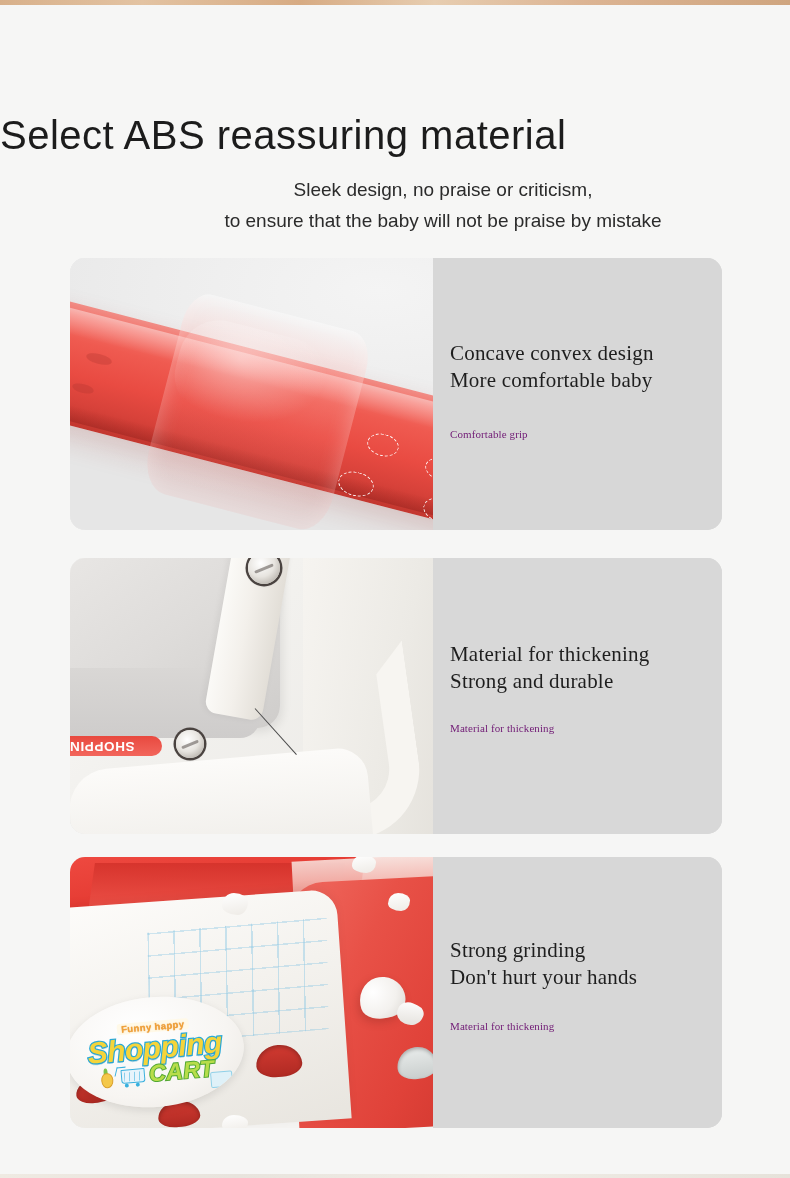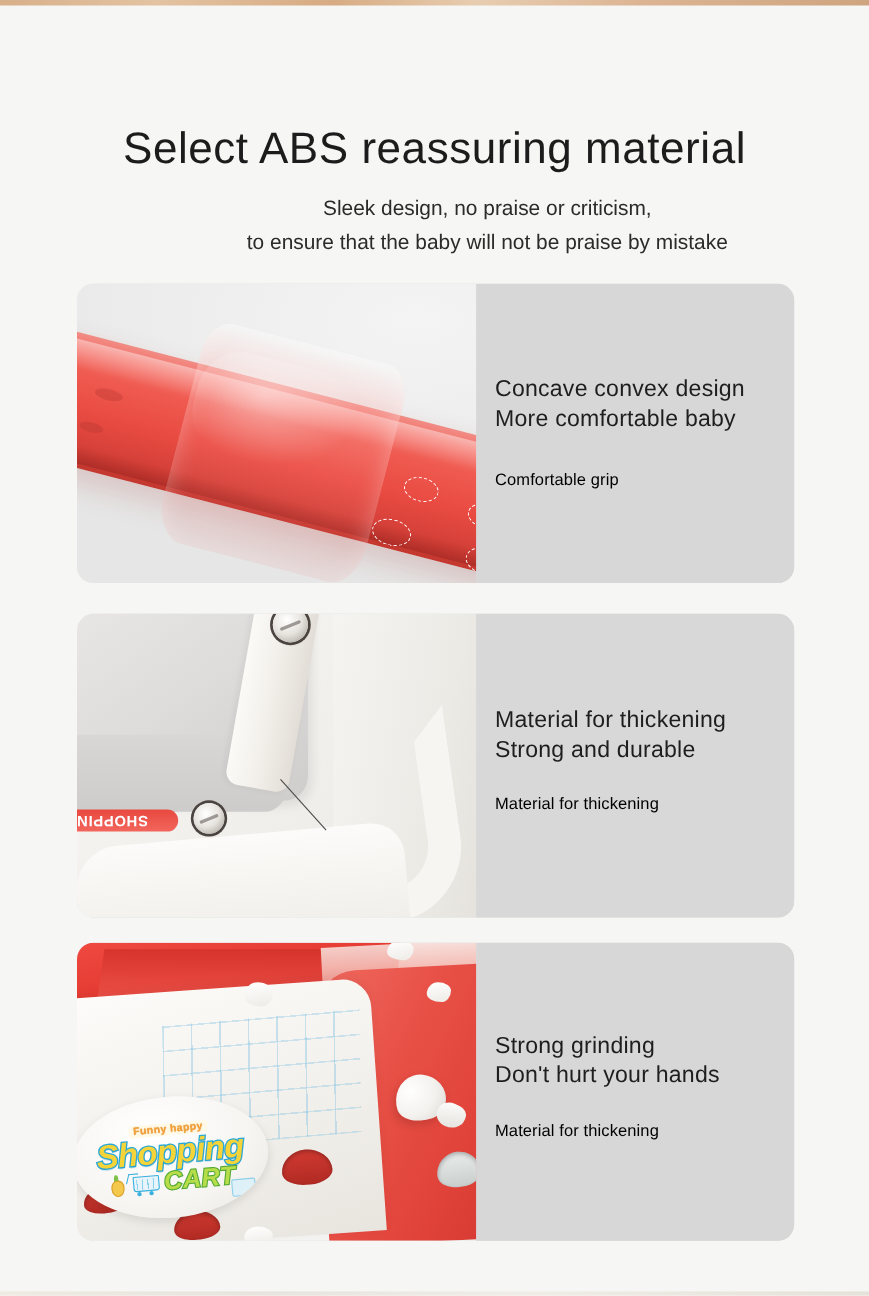--- a/index.html
+++ b/index.html
@@ -29,21 +29,21 @@
     width: 790px;
     height: 4px;
     background: linear-gradient(90deg,#efeae2 0%, #e8e4dd 30%, #f1ede6 60%, #e6e2da 100%);
   }
 
   
   .page-title {
     position: absolute;
     top: 86px; left: 0;
     width: 790px;
-    text-align: center;
+    text-align: left;
     font-size: 40px;
     font-weight: 400;
     letter-spacing: 0.5px;
     color: #1c1c1c;
     line-height: 1.1;
   }
   .subtitle {
     position: absolute;
     top: 174px; left: 0;
     width: 790px;
@@ -75,38 +75,39 @@
     position: relative;
     overflow: hidden;
     flex: 0 0 363px;
     background: #f2f2f2;
   }
   .card-text {
     flex: 1 1 auto;
     background: #d7d7d7;
     position: relative;
     padding: 0;
+    font-family: Liberation Serif, serif;
   }
   #card-2 .card-text { background: #d8d8d8; }
   #card-3 .card-photo { flex: 0 0 363px; width: 363px; }
 
   .card-heading {
     position: absolute;
     left: 17px;
     font-size: 21px;
     color: #1e1e1e;
     line-height: 27px;
     letter-spacing: 0.2px;
     white-space: nowrap;
   }
   .card-sub {
     position: absolute;
     left: 17px;
-    font-size: 15px;
-    color: #000000;
+    font-size: 11px;
+    color: #701a75;
     letter-spacing: 0.1px;
     white-space: nowrap;
   }
   #card-1 .card-heading { top: 82px; }
   #card-1 .card-sub     { top: 170px; }
   #card-2 .card-heading { top: 83px; }
   #card-2 .card-sub     { top: 164px; }
   #card-3 .card-heading { top: 80px; }
   #card-3 .card-sub     { top: 163px; }
 

